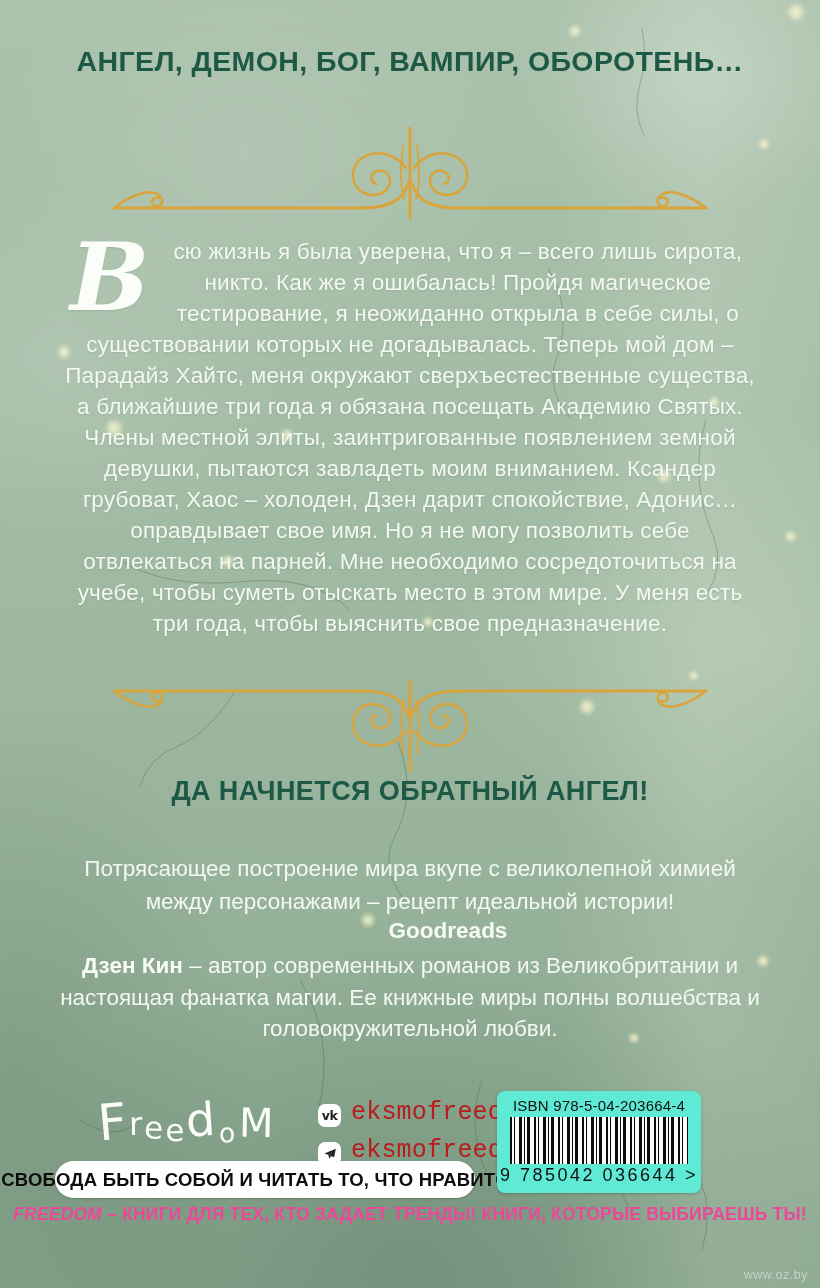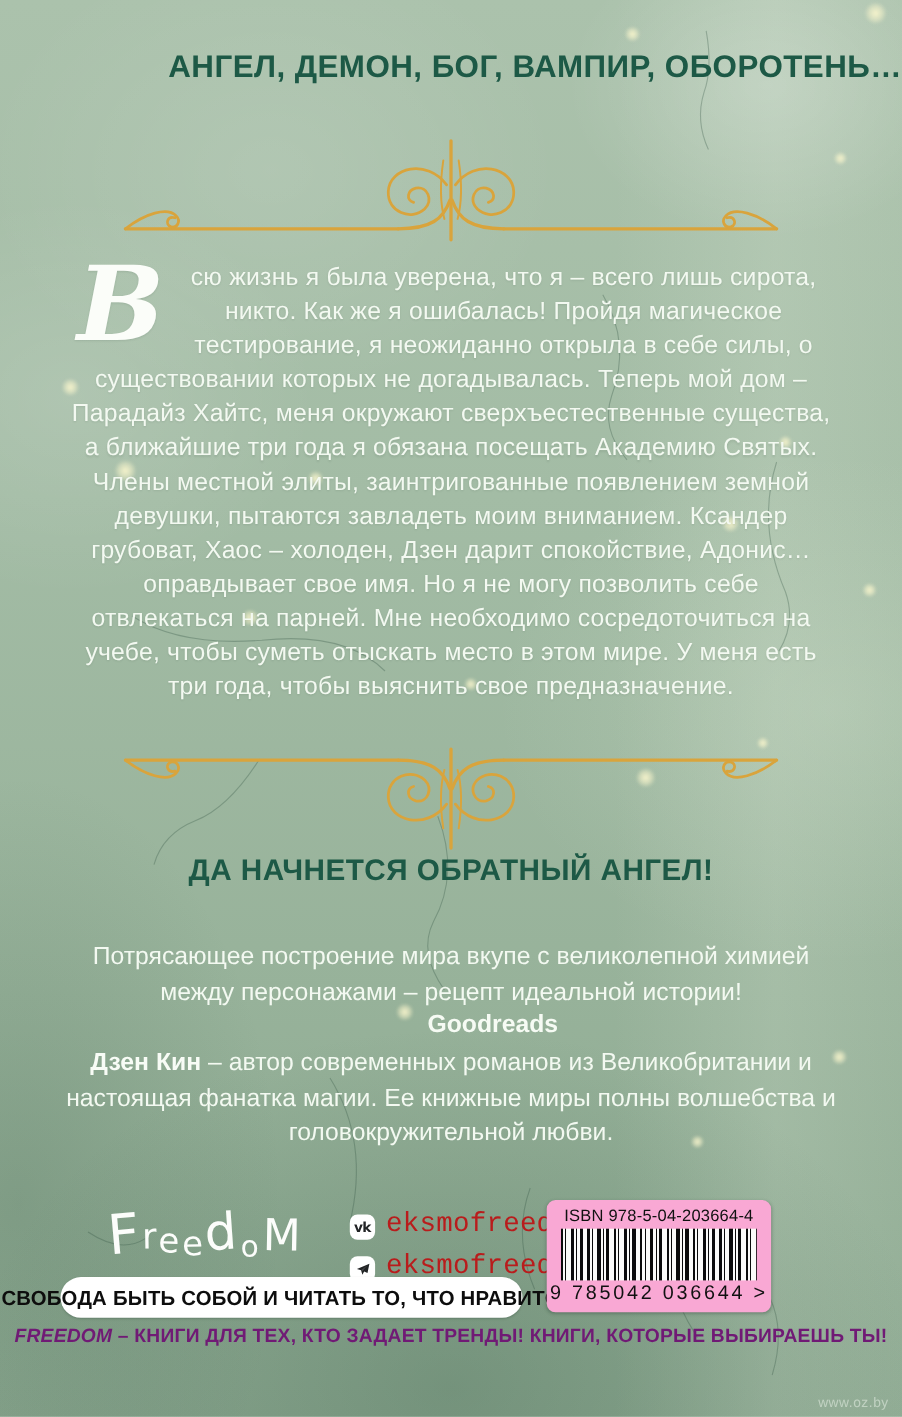--- a/index.html
+++ b/index.html
@@ -14,21 +14,21 @@
       radial-gradient(560px 420px at 50% 98%, rgba(58,92,72,0.28), transparent 78%),
       radial-gradient(320px 520px at 2% 85%, rgba(64,96,76,0.22), transparent 75%),
       linear-gradient(90deg, transparent 68%, rgba(222,233,216,0.20) 86%, rgba(205,219,199,0.12) 100%),
       linear-gradient(180deg, #abc2ac 0%, #a3bca5 35%, #97b29a 70%, #8aa78f 100%);
   }
   .cracks{position:absolute;inset:0;pointer-events:none;}
   .bokeh{position:absolute;border-radius:50%;
     background:radial-gradient(circle, rgba(250,246,205,0.95) 0%, rgba(250,246,205,0.45) 45%, rgba(250,246,205,0) 72%);
     filter:blur(1.5px);pointer-events:none;}
   .header{
-    position:absolute;top:42px;left:0;width:100%;text-align:right;
+    position:absolute;top:42px;left:0;width:100%;text-align:center;
     color:#1d5946;font-weight:700;font-size:28.5px;line-height:38px;letter-spacing:0.4px;
   }
   .ornament{position:absolute;left:50%;transform:translateX(-50%);width:620px;height:95px;}
   .ornament.top{top:126px;}
   .ornament.bottom{top:678px;transform:translateX(-50%) scaleY(-1);}
   .synopsis{
     position:absolute;top:236px;left:50%;transform:translateX(-50%);width:692px;
     color:#f3f9f1;font-size:22.5px;line-height:31px;text-align:center;letter-spacing:0.2px;
     text-shadow:0 1px 2px rgba(20,40,30,0.10);
   }
@@ -76,25 +76,25 @@
     font-family:"DejaVu Sans", sans-serif;}
   .handle{color:#b91c1c;font-size:25px;letter-spacing:0.2px;font-family:Liberation Mono, monospace;}
   .pill{
     position:absolute;left:55px;top:1161px;width:420px;height:37px;background:#ffffff;
     border-radius:19px;display:flex;align-items:center;justify-content:center;
     box-shadow:0 1px 2px rgba(30,50,40,0.25);
   }
   .pill span{color:#0d0d0d;font-weight:700;font-size:18.5px;letter-spacing:0.2px;white-space:nowrap;}
   .brand-line{
     position:absolute;top:1204px;left:0;width:100%;text-align:center;
-    color:#701a75;font-weight:700;font-size:17.5px;letter-spacing:0.2px;
+    color:#ec4899;font-weight:700;font-size:17.5px;letter-spacing:0.2px;
   }
   .brand-line i{font-style:italic;}
   .barcode-label{
-    position:absolute;left:497px;top:1091px;width:204px;height:102px;background:#f9a8d4;
+    position:absolute;left:497px;top:1091px;width:204px;height:102px;background:#5eead4;
     border-radius:8px;box-shadow:0 1px 3px rgba(30,50,40,0.3);
     display:flex;flex-direction:column;align-items:center;padding-top:6px;box-sizing:border-box;
   }
   .isbn{color:#111;font-size:15px;letter-spacing:0.2px;white-space:nowrap;}
   .bars{
     width:178px;height:47px;margin-top:3px;
     background:
       repeating-linear-gradient(90deg,
         #0b0b0b 0 2px, #fbfbf9 2px 4px,
         #0b0b0b 4px 5px, #fbfbf9 5px 9px,

